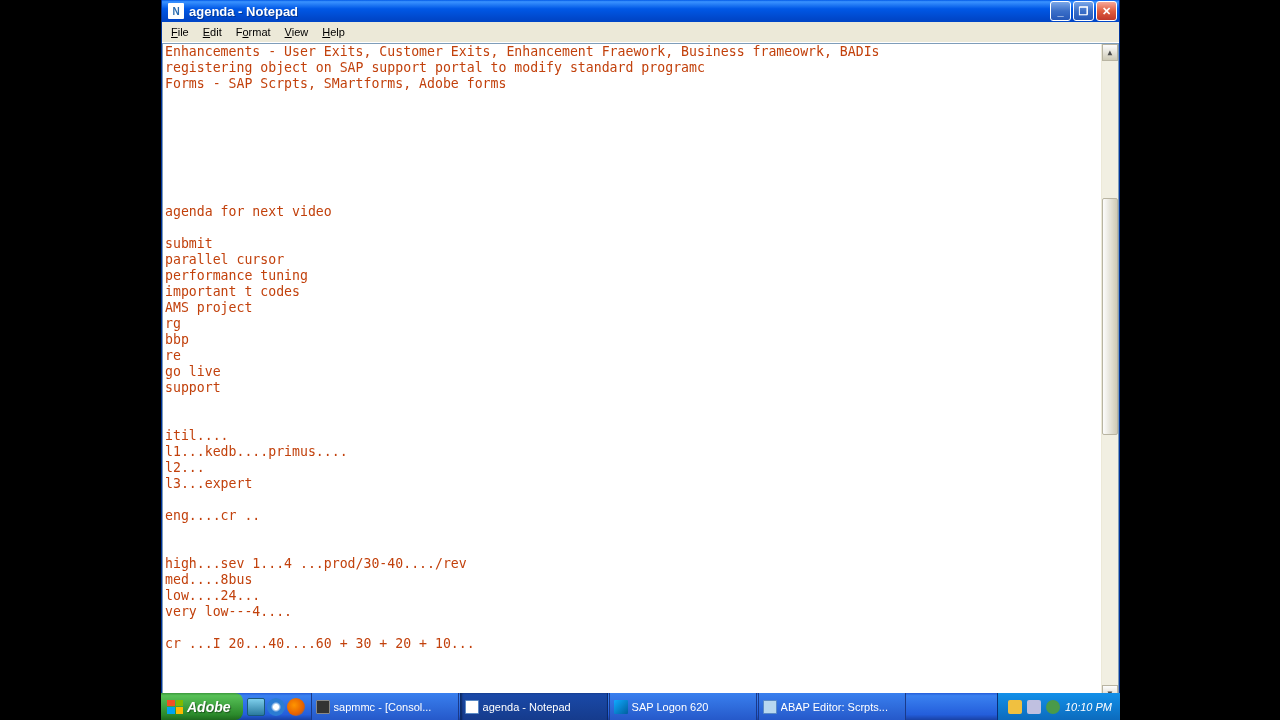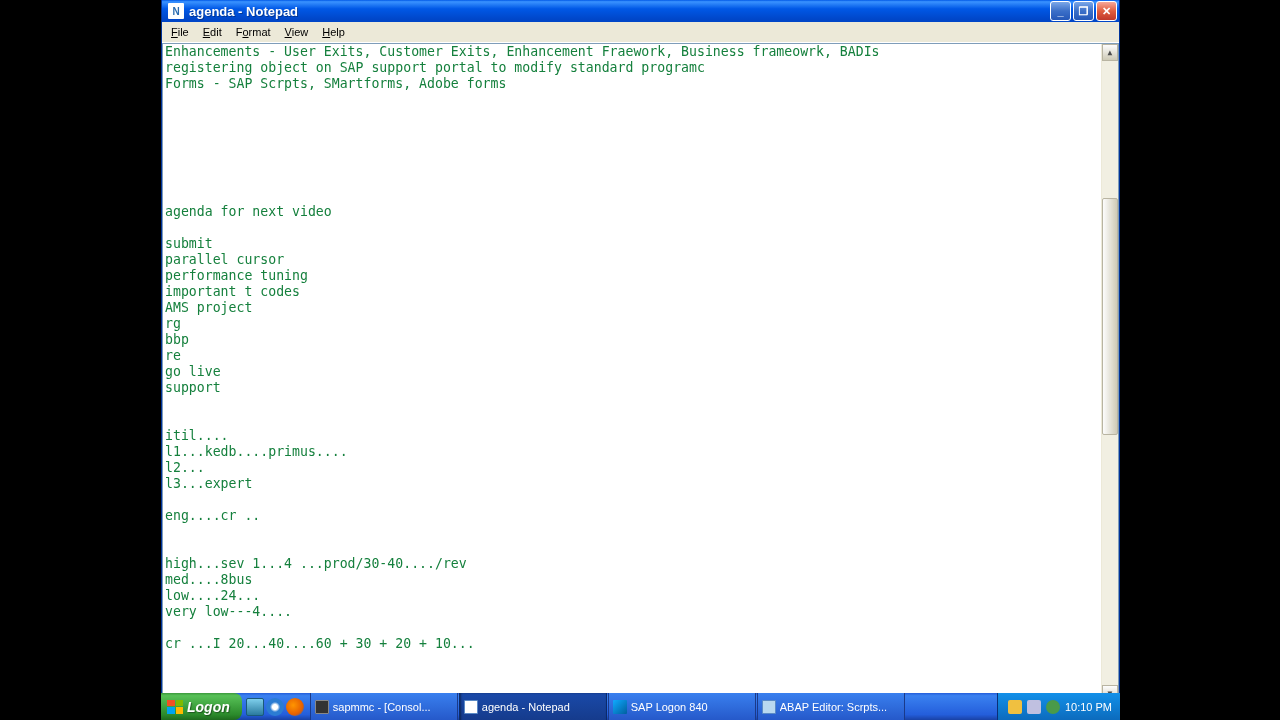--- a/index.html
+++ b/index.html
@@ -84,21 +84,21 @@
     position: relative;
   }
   .text-area {
     flex: 1;
     overflow: hidden;
     padding: 0 2px;
     white-space: pre;
     font-family: "Lucida Console", Monaco, monospace;
     font-size: 13.2px;
     line-height: 16px;
-    color: #15803d;
+    color: #c2410c;
     position: relative;
   }
   .vscroll {
     position: absolute;
     right: 0; top: 0; bottom: 17px;
     width: 17px;
     background: #f1efe2;
     border-left: 1px solid #ece9d8;
     display: flex; flex-direction: column;
   }
@@ -231,21 +231,21 @@
     border-left: 1px solid #092f77;
   }
   .tray-icon {
     width: 14px; height: 14px;
     border-radius: 2px;
     cursor: pointer;
   }
   .tray-i1 { background: #f0c040; }
   .tray-i2 { background: #c0c0e0; }
   .tray-i3 { background: #4a9a4a; border-radius: 50%; }
-  .tray-clock { font-size: 11px; margin-left: 0; }
+  .tray-clock { font-size: 11px; margin-left: 0; font-style: italic; }
 </style>
 </head>
 <body>
 
 <div class="window">
   <div class="titlebar">
     <span class="app-icon">N</span>
     <span class="title-text">agenda - Notepad</span>
     <div class="win-btns">
       <div class="win-btn">_</div>
@@ -320,39 +320,39 @@
 </div>
 
 <div class="taskbar">
   <div class="start-btn">
     <span class="flag">
         <div></div>
         <div></div>
         <div></div>
         <div></div>
       </span>
-    <span>Logon</span>
+    <span>Adobe</span>
   </div>
   <div class="ql">
     <div class="ql-icon ql-desktop"></div>
     <div class="ql-icon ql-ie"></div>
     <div class="ql-icon ql-ff"></div>
   </div>
   <div class="task-buttons">
     <div class="task-btn">
       <div class="t-icon console"></div>
       <span class="t-label">sapmmc - [Consol...</span>
     </div>
     <div class="task-btn active">
       <div class="t-icon notepad"></div>
       <span class="t-label">agenda - Notepad</span>
     </div>
     <div class="task-btn">
       <div class="t-icon sap"></div>
-      <span class="t-label">SAP Logon 840</span>
+      <span class="t-label">SAP Logon 620</span>
     </div>
     <div class="task-btn">
       <div class="t-icon abap"></div>
       <span class="t-label">ABAP Editor: Scrpts...</span>
     </div>
   </div>
   <div class="tray">
     <div class="tray-icon tray-i1"></div>
     <div class="tray-icon tray-i2"></div>
     <div class="tray-icon tray-i3"></div>

